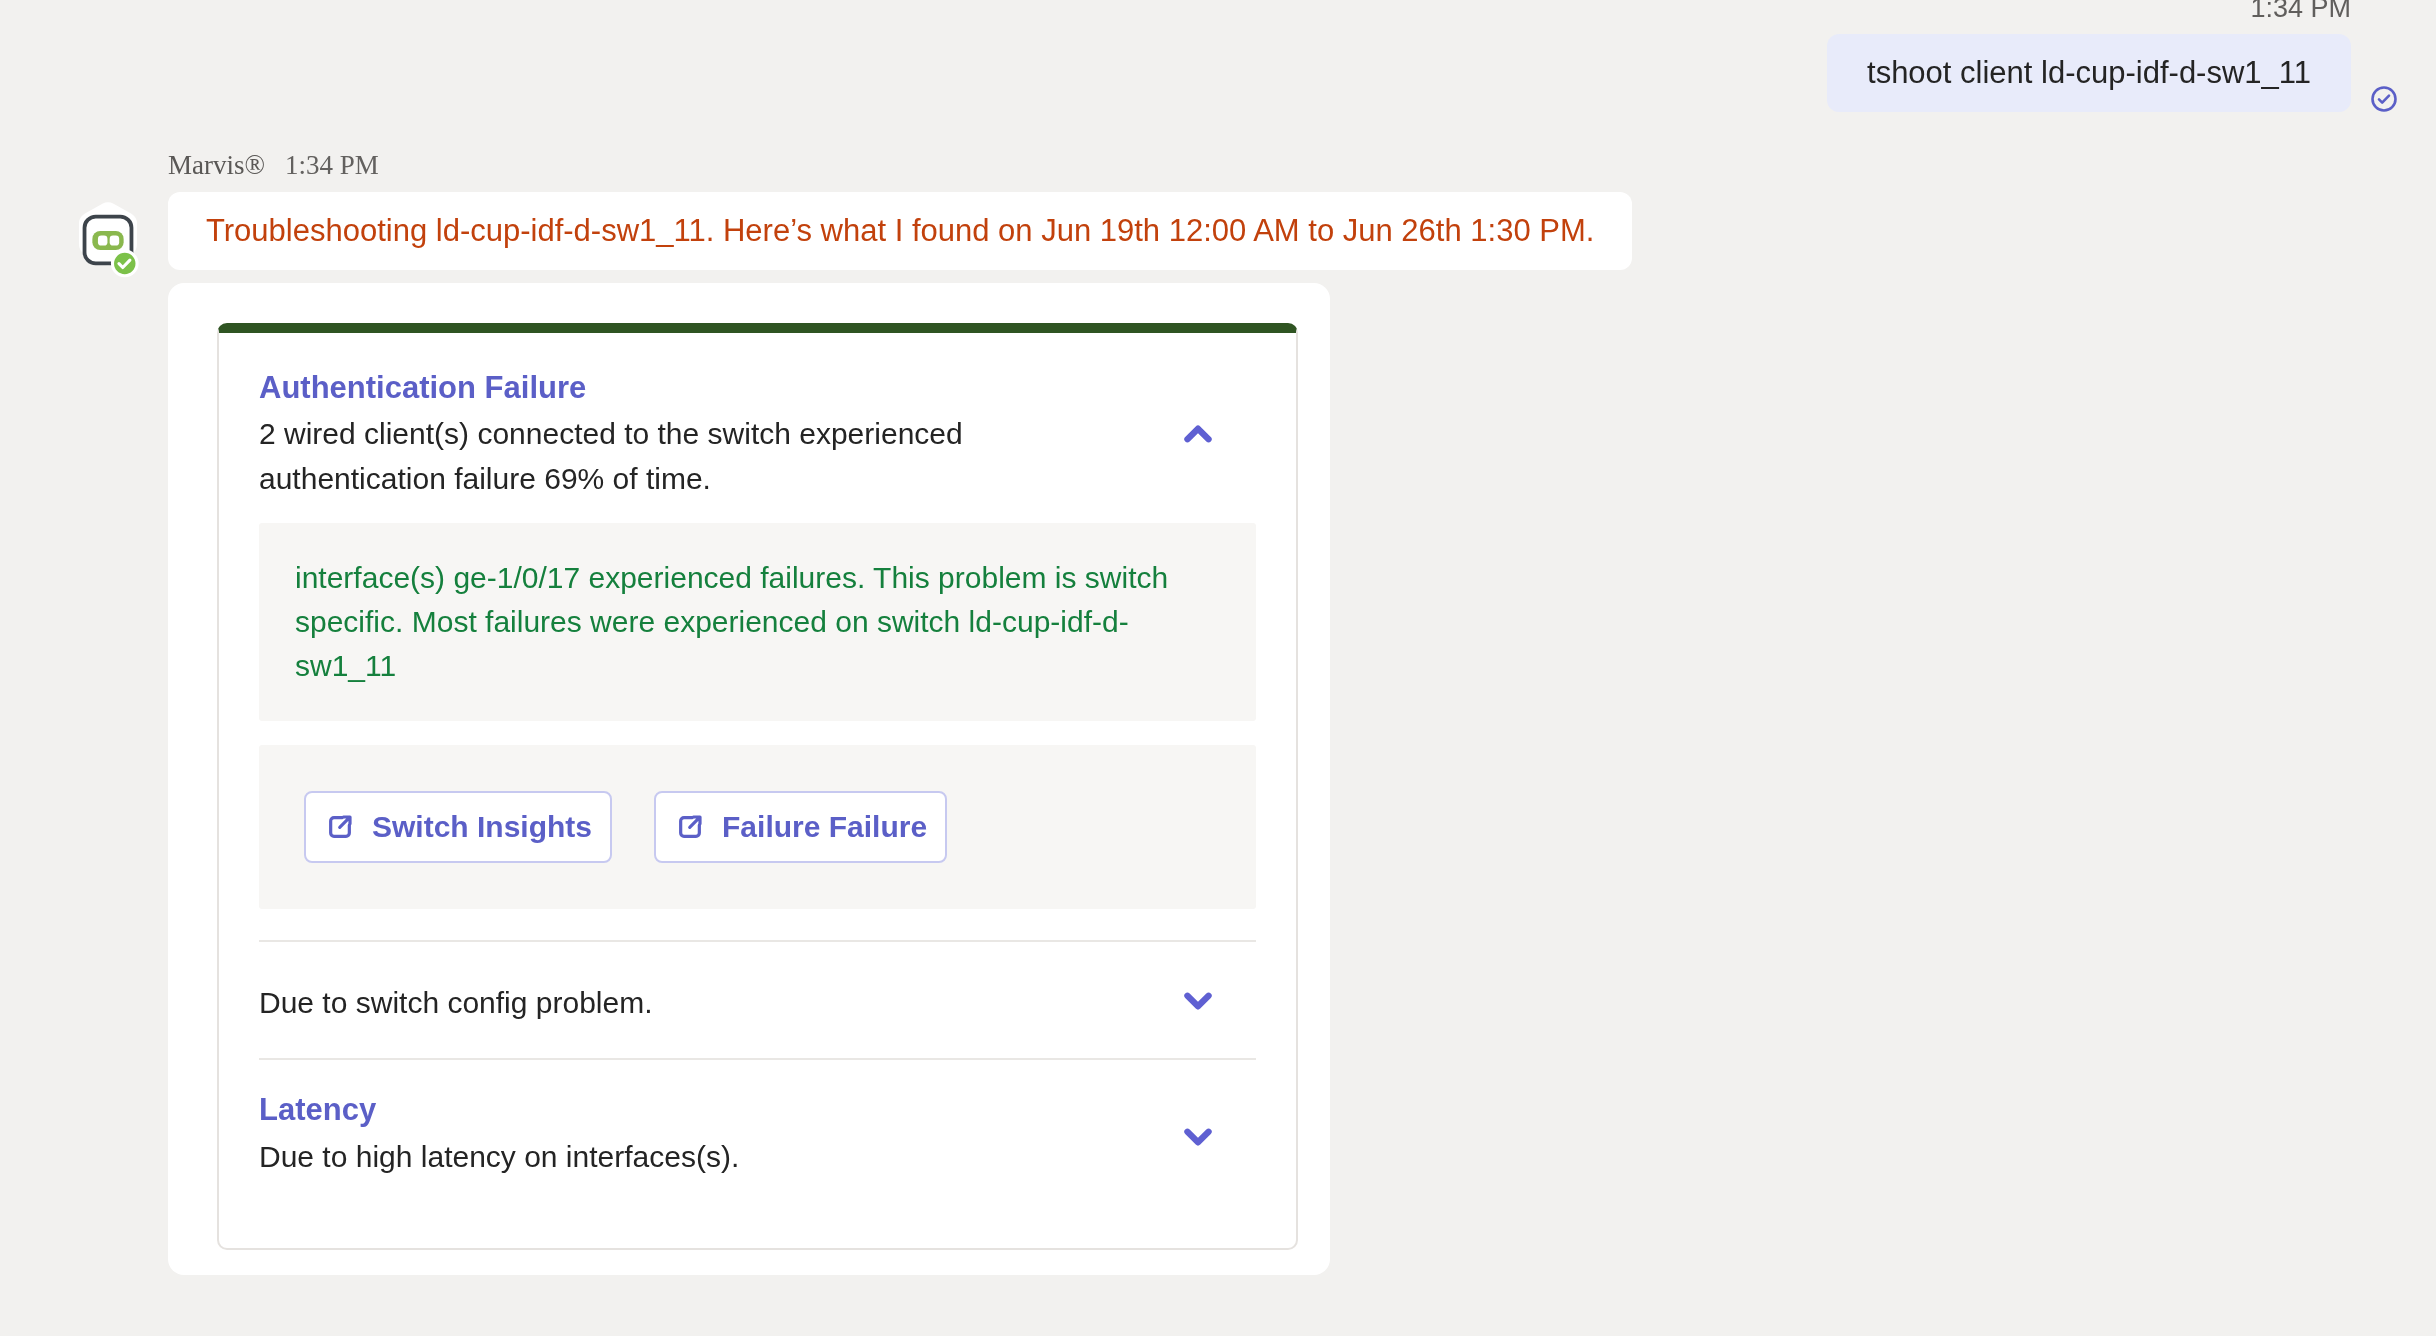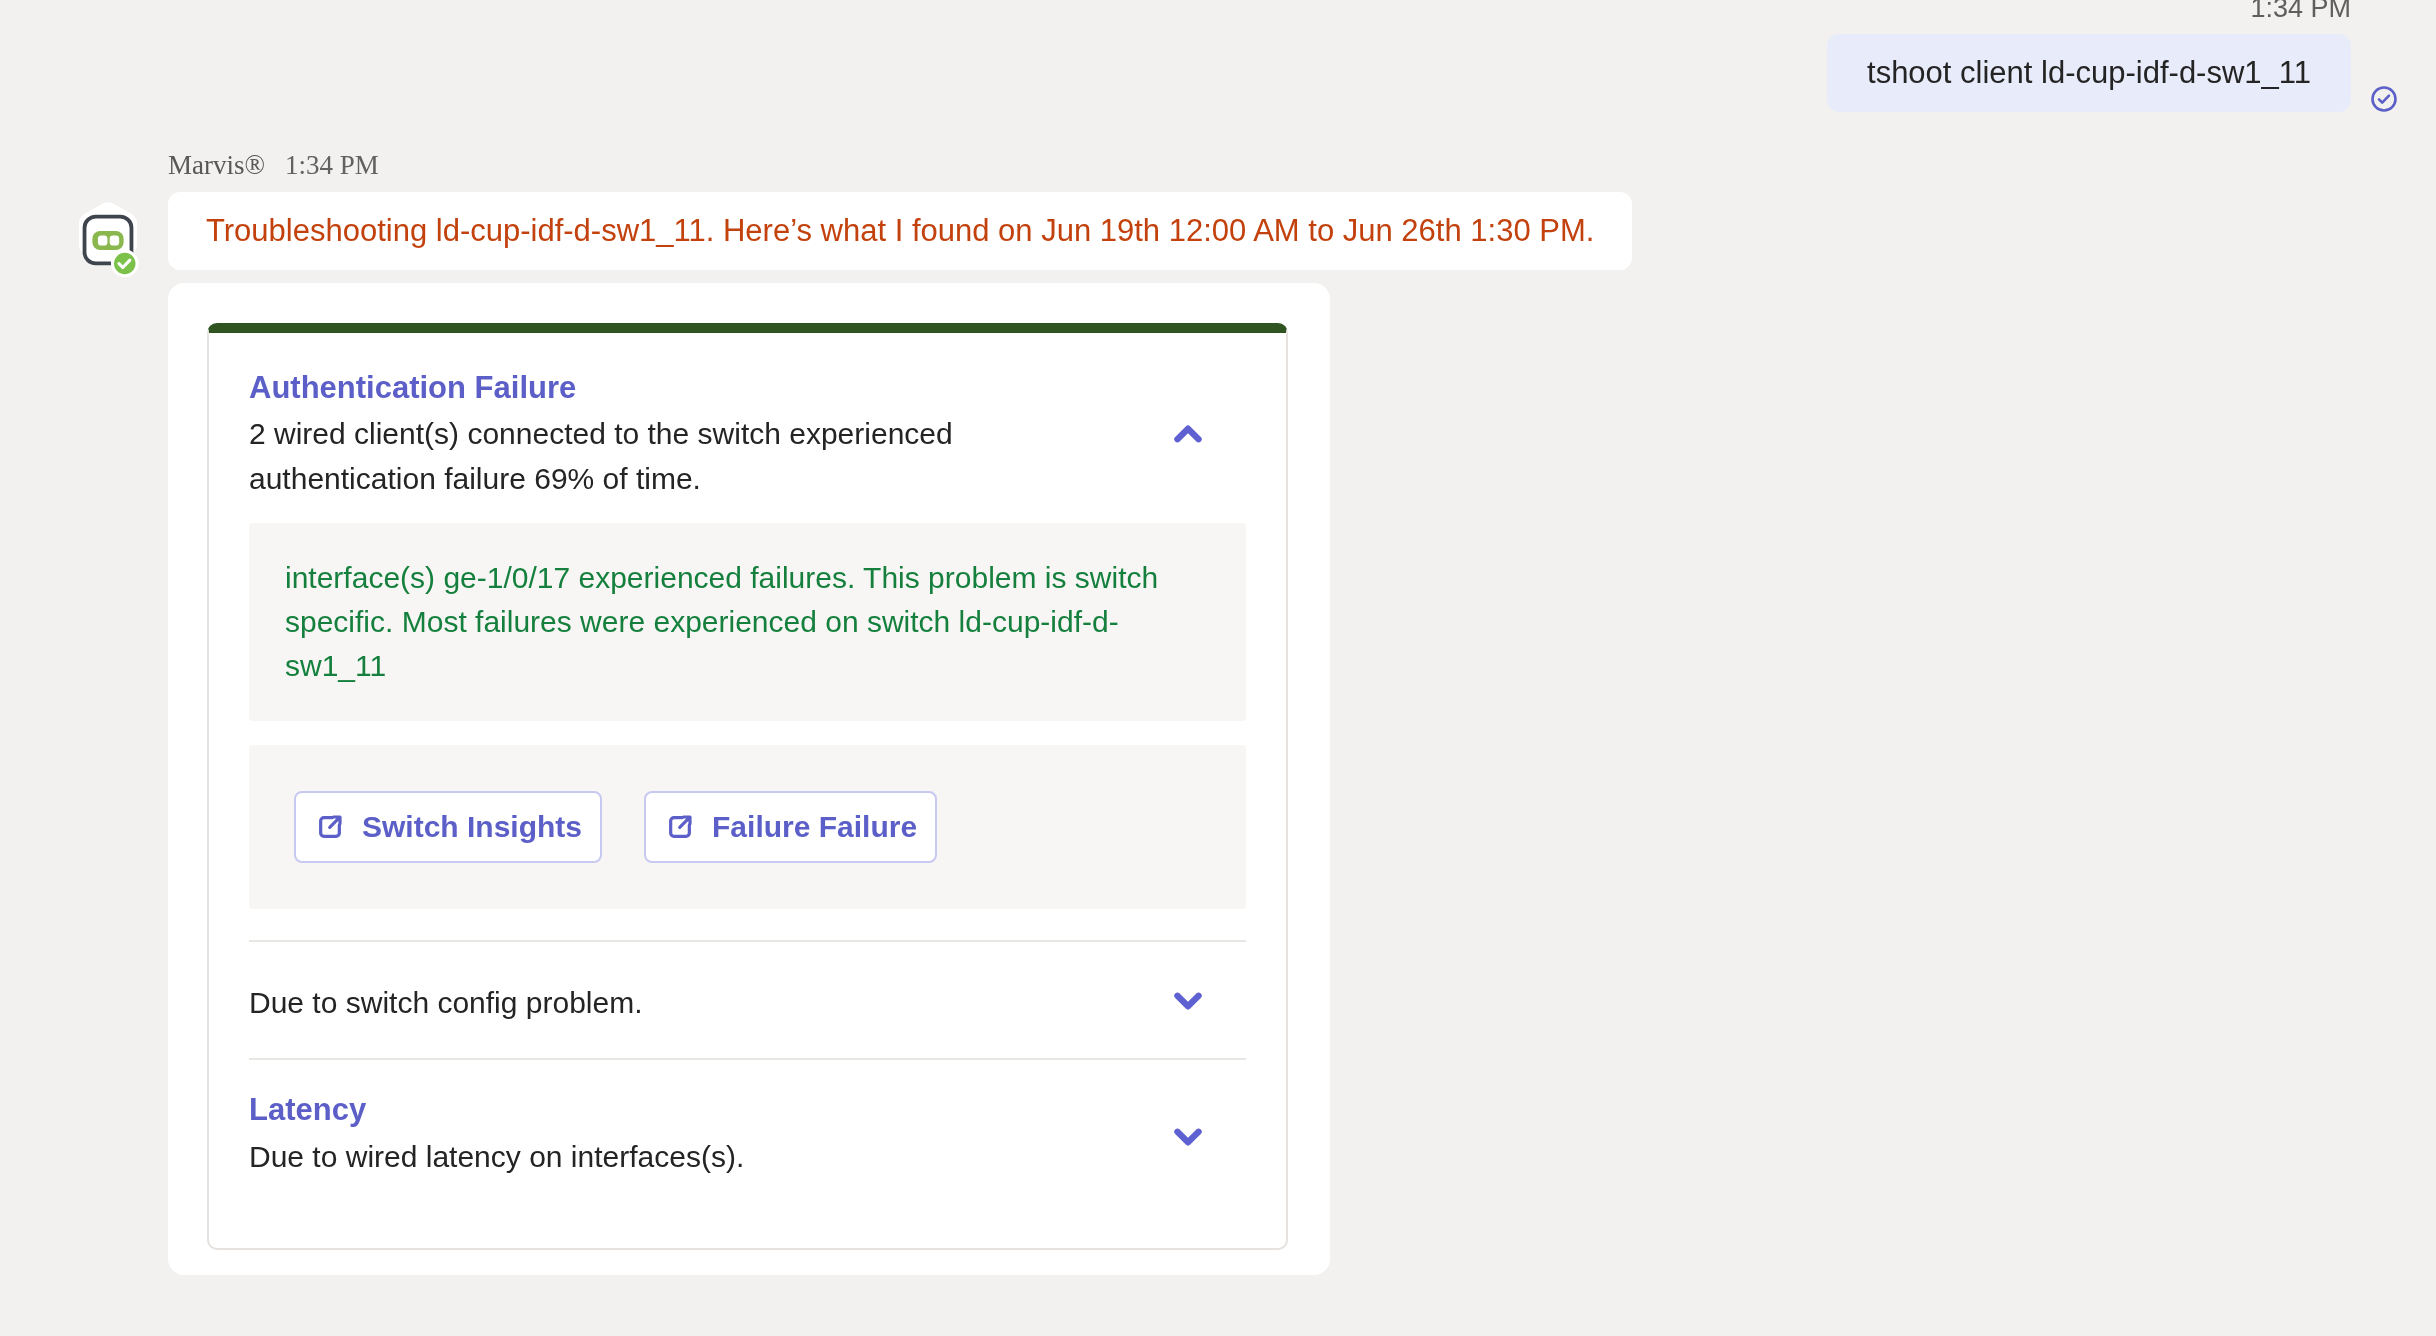--- a/index.html
+++ b/index.html
@@ -44,21 +44,21 @@
     font-size:31px; color:#c2410c; white-space:nowrap;
   }
 
   
   .card-outer {
     position:absolute; top:283px; left:168px;
     width:1162px; height:992px;
     background:#ffffff; border-radius:16px;
   }
   .card-inner {
-    position:absolute; top:40px; left:39px;
+    position:absolute; top:40px; left:49px;
     width:1081px; height:927px;
     background:#ffffff;
     border:2px solid #e5e2df;
     border-top:10px solid #2f5422;
     border-radius:10px;
     overflow:hidden;
   }
   .card-content { padding:0 40px; }
 
   .section-title {
@@ -203,21 +203,21 @@
             </svg>
           </span>
         </button>
       </div>
 
       <div class="divider" style="margin-top:0;"></div>
 
       <div class="collapsed-section">
         <div>
           <h2 class="section-title">Latency</h2>
-          <p class="collapsed-text">Due to wired latency on interfaces(s).</p>
+          <p class="collapsed-text">Due to high latency on interfaces(s).</p>
         </div>
         <button class="chevron-btn">
           <span>
             <svg viewBox="0 0 36 36" width="38" height="38">
               <path d="M8 14 L18 24 L28 14" fill="none" stroke="#5f60d2" stroke-width="6" stroke-linecap="round" stroke-linejoin="round"></path>
             </svg>
           </span>
         </button>
       </div>
 

